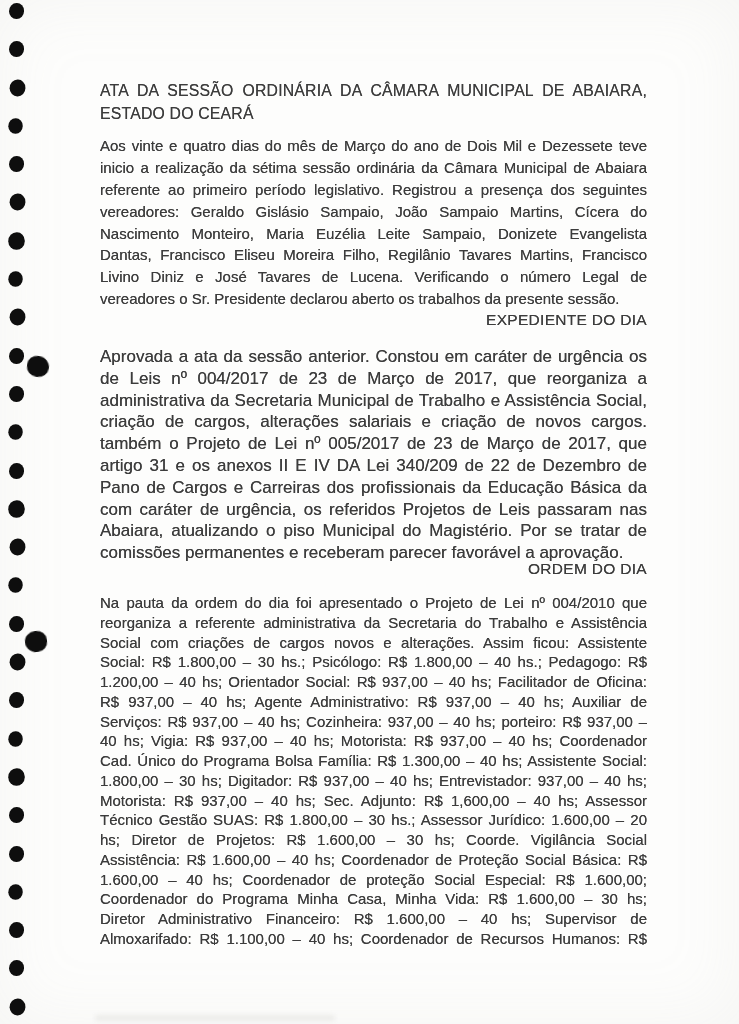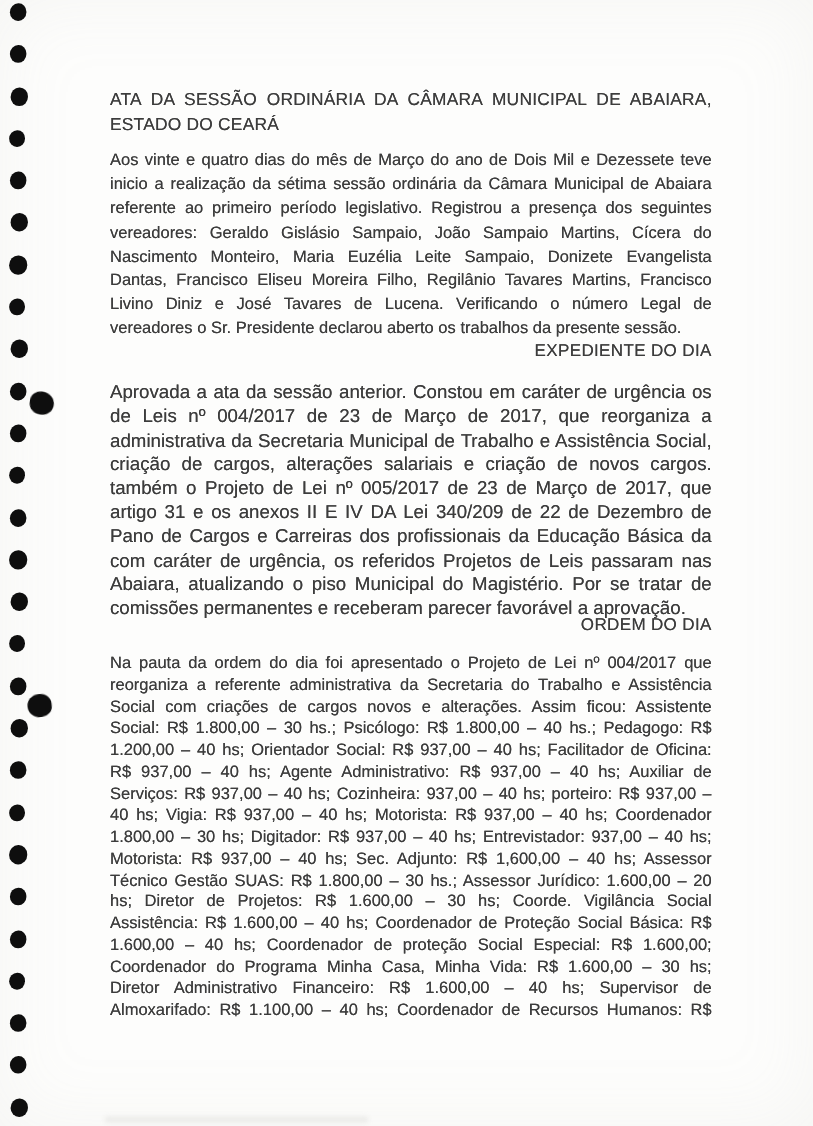--- a/index.html
+++ b/index.html
@@ -133,28 +133,29 @@
       <div class="line">Pano de Cargos e Carreiras dos profissionais da Educação Básica da P.M. de</div>
       <div class="line">com caráter de urgência, os referidos Projetos de Leis passaram nas</div>
       <div class="line">Abaiara, atualizando o piso Municipal do Magistério. Por se tratar de matéria</div>
       <div class="line natural">comissões permanentes e receberam parecer favorável a aprovação.</div>
     </section>
 
   <h2 class="heading h-ordem">ORDEM DO DIA</h2>
 
   <section class="block p3">
 
-  <div class="line">Na pauta da ordem do dia foi apresentado o Projeto de Lei nº 004/2017 que</div>
+  <div class="line">Na pauta da ordem do dia foi apresentado o Projeto de Lei nº 004/2010 que</div>
       <div class="line">reorganiza a referente administrativa da Secretaria do Trabalho e Assistência</div>
       <div class="line">Social com criações de cargos novos e alterações. Assim ficou: Assistente</div>
       <div class="line">Social: R$ 1.800,00 – 30 hs.; Psicólogo: R$ 1.800,00 – 40 hs.; Pedagogo: R$</div>
       <div class="line">1.200,00 – 40 hs; Orientador Social: R$ 937,00 – 40 hs; Facilitador de Oficina:</div>
       <div class="line">R$ 937,00 – 40 hs; Agente Administrativo: R$ 937,00 – 40 hs; Auxiliar de</div>
       <div class="line">Serviços: R$ 937,00 – 40 hs; Cozinheira: 937,00 – 40 hs; porteiro: R$ 937,00 –</div>
       <div class="line">40 hs; Vigia: R$ 937,00 – 40 hs; Motorista: R$ 937,00 – 40 hs; Coordenador</div>
+      <div class="line">Cad. Único do Programa Bolsa Família: R$ 1.300,00 – 40 hs; Assistente Social:</div>
       <div class="line">1.800,00 – 30 hs; Digitador: R$ 937,00 – 40 hs; Entrevistador: 937,00 – 40 hs;</div>
       <div class="line">Motorista: R$ 937,00 – 40 hs; Sec. Adjunto: R$ 1,600,00 – 40 hs; Assessor</div>
       <div class="line">Técnico Gestão SUAS: R$ 1.800,00 – 30 hs.; Assessor Jurídico: 1.600,00 – 20</div>
       <div class="line">hs; Diretor de Projetos: R$ 1.600,00 – 30 hs; Coorde. Vigilância Social</div>
       <div class="line">Assistência: R$ 1.600,00 – 40 hs; Coordenador de Proteção Social Básica: R$</div>
       <div class="line">1.600,00 – 40 hs; Coordenador de proteção Social Especial: R$ 1.600,00;</div>
       <div class="line">Coordenador do Programa Minha Casa, Minha Vida: R$ 1.600,00 – 30 hs;</div>
       <div class="line">Diretor Administrativo Financeiro: R$ 1.600,00 – 40 hs; Supervisor de</div>
       <div class="line">Almoxarifado: R$ 1.100,00 – 40 hs; Coordenador de Recursos Humanos: R$</div>
     </section>

